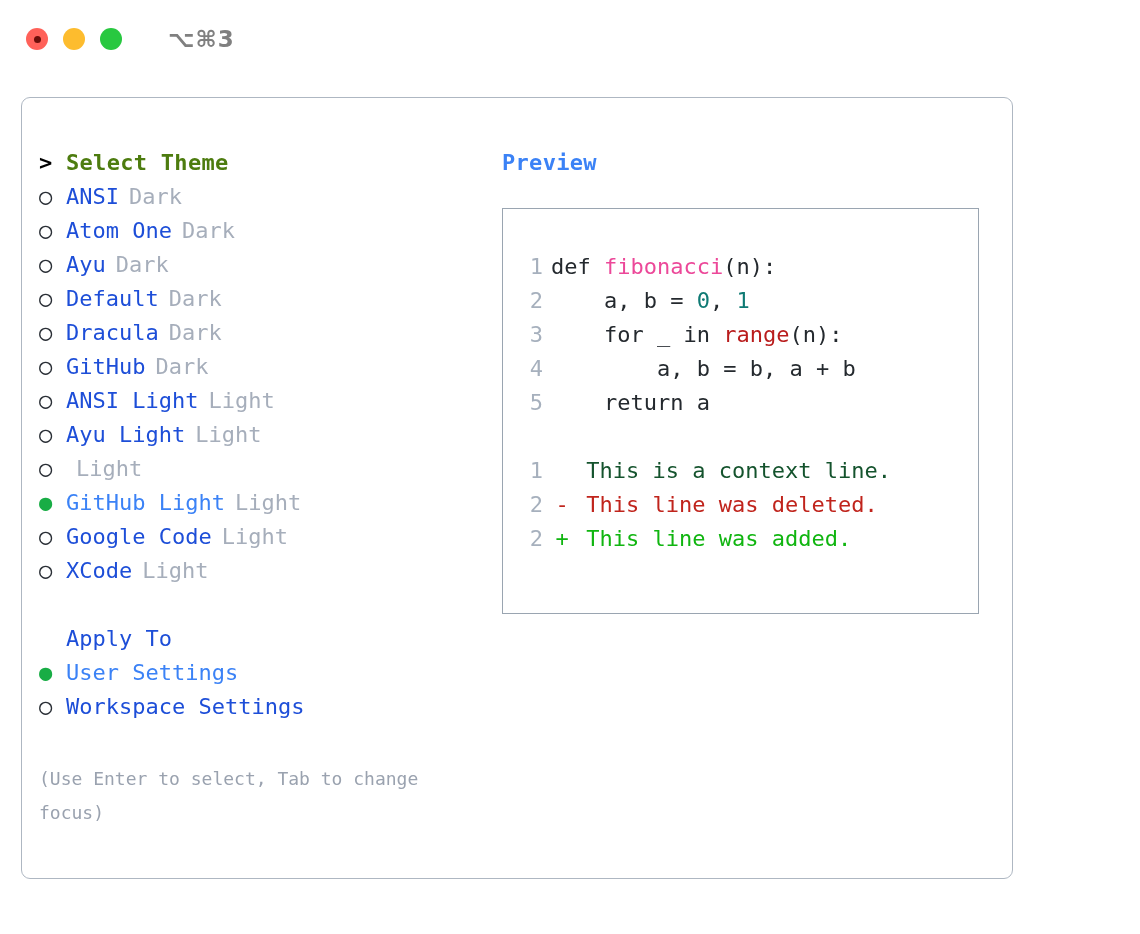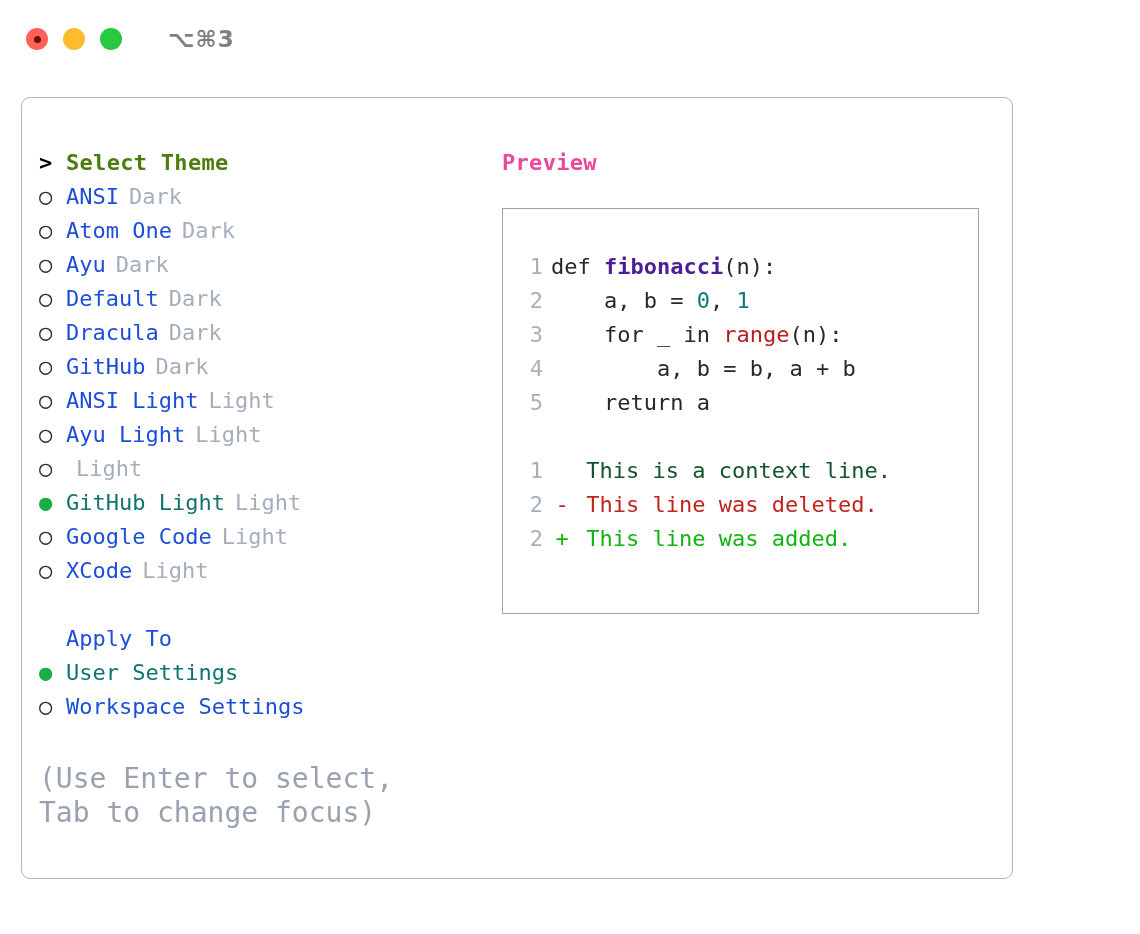--- a/index.html
+++ b/index.html
@@ -108,47 +108,47 @@
     color: #18ad45;
   }
   .marker.blank { color: transparent; }
 
   .row-label { color: #1d4ed8; }
   .row-label.header {
     font-weight: bold;
     color: #4d7c0f;
     letter-spacing: 0.3px;
   }
-  .row-label.selected { color: #0f766e; }
+  .row-label.selected { color: #3b82f6; }
 
   .row-badge {
     color: #a6aebb;
     margin-left: 10px;
   }
 
   .spacer-sm { height: 34px; }
 
   #hint {
     margin-top: 34px;
-    font-size: 28px;
+    font-size: 18px;
     color: #9aa2af;
     line-height: 34px;
     width: 410px;
   }
 
   
   #right-col {
     flex: 1;
     padding: 52px 0 0 10px;
   }
 
   #preview-title {
     font-size: 22px;
     font-weight: bold;
-    color: #ec4899;
+    color: #3b82f6;
     letter-spacing: 0.3px;
     margin-bottom: 33px;
   }
 
   #preview-box {
     width: 477px;
     height: 406px;
     border: 1.5px solid #9aa5b1;
     padding: 45px 0 0 0;
     background: #ffffff;
@@ -166,21 +166,21 @@
     display: inline-block;
     width: 48px;
     flex: 0 0 48px;
     text-align: right;
     color: #a6b0bd;
     padding-right: 8px;
   }
 
   .code-text { color: #24292e; }
 
-  .tok-fn    { color: #4c1d95; font-weight: bold; }
+  .tok-fn    { color: #ec4899; }
   .tok-num   { color: #0f7a74; }
   .tok-call  { color: #b91c1c; }
   .tok-plain { color: #24292e; }
 
   .diff-gap { height: 34px; }
 
   .diff-context { color: #14532d; }
   .diff-del     { color: #c0241c; }
   .diff-add     { color: #10b510; }
 </style>

